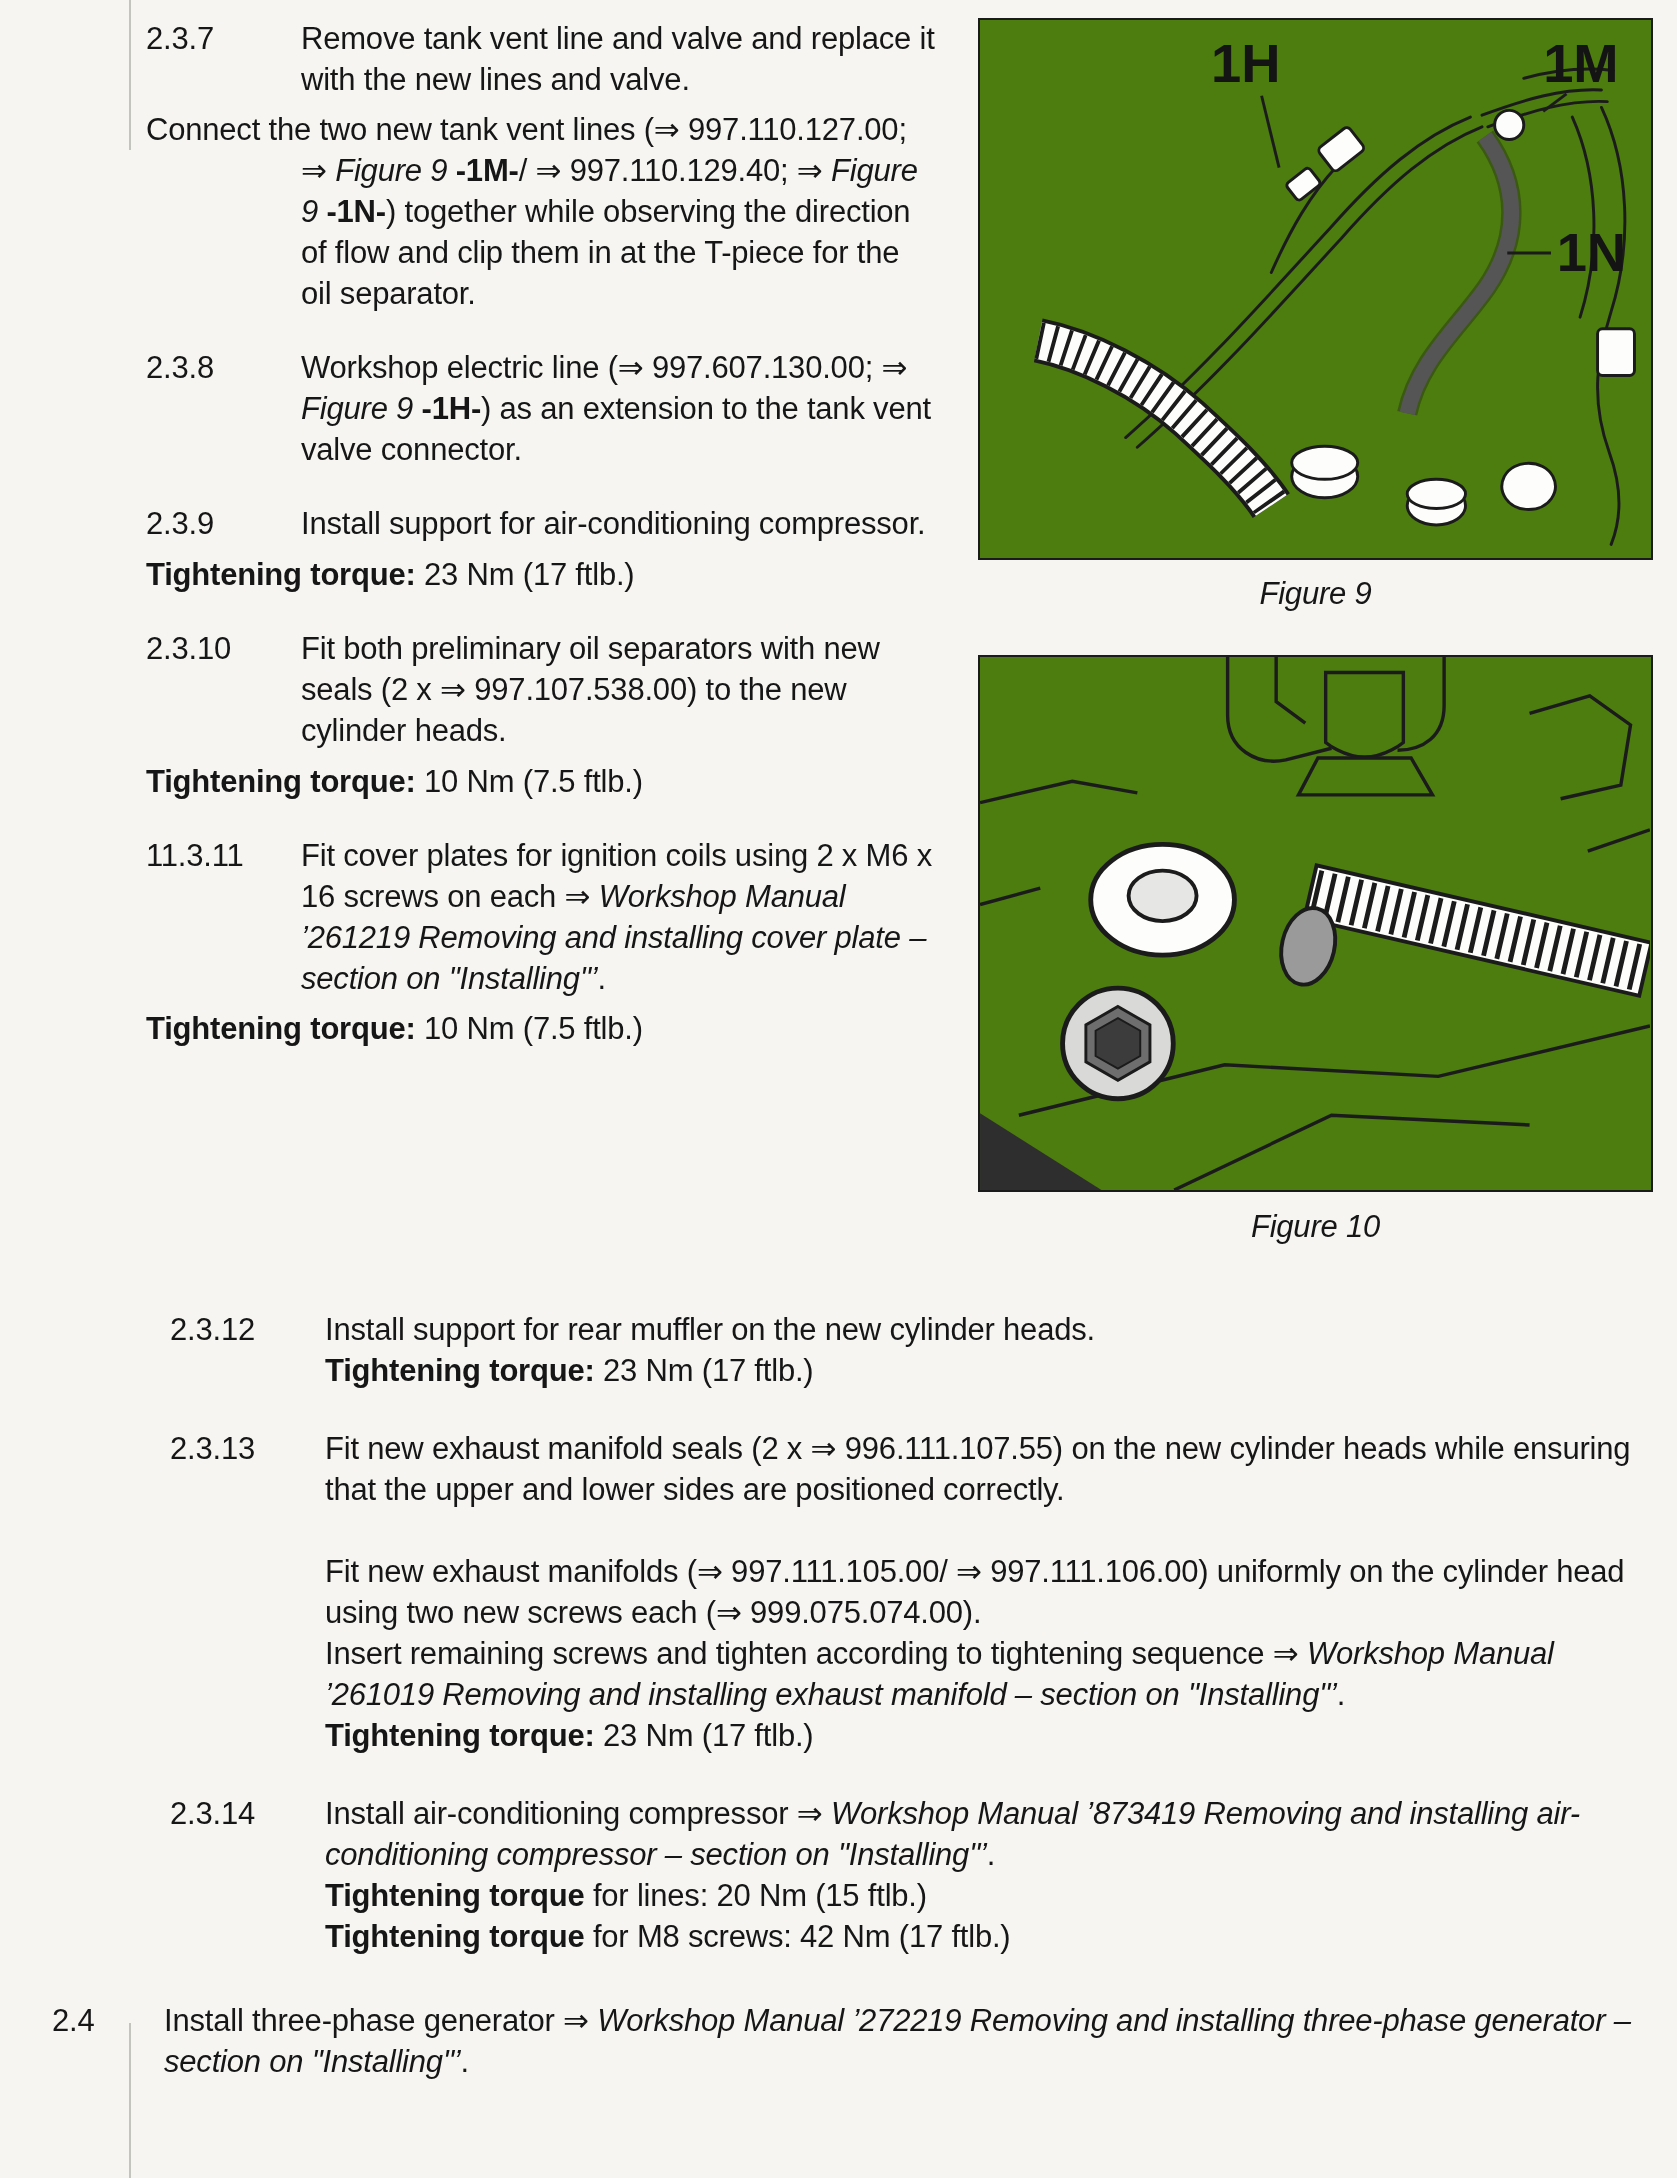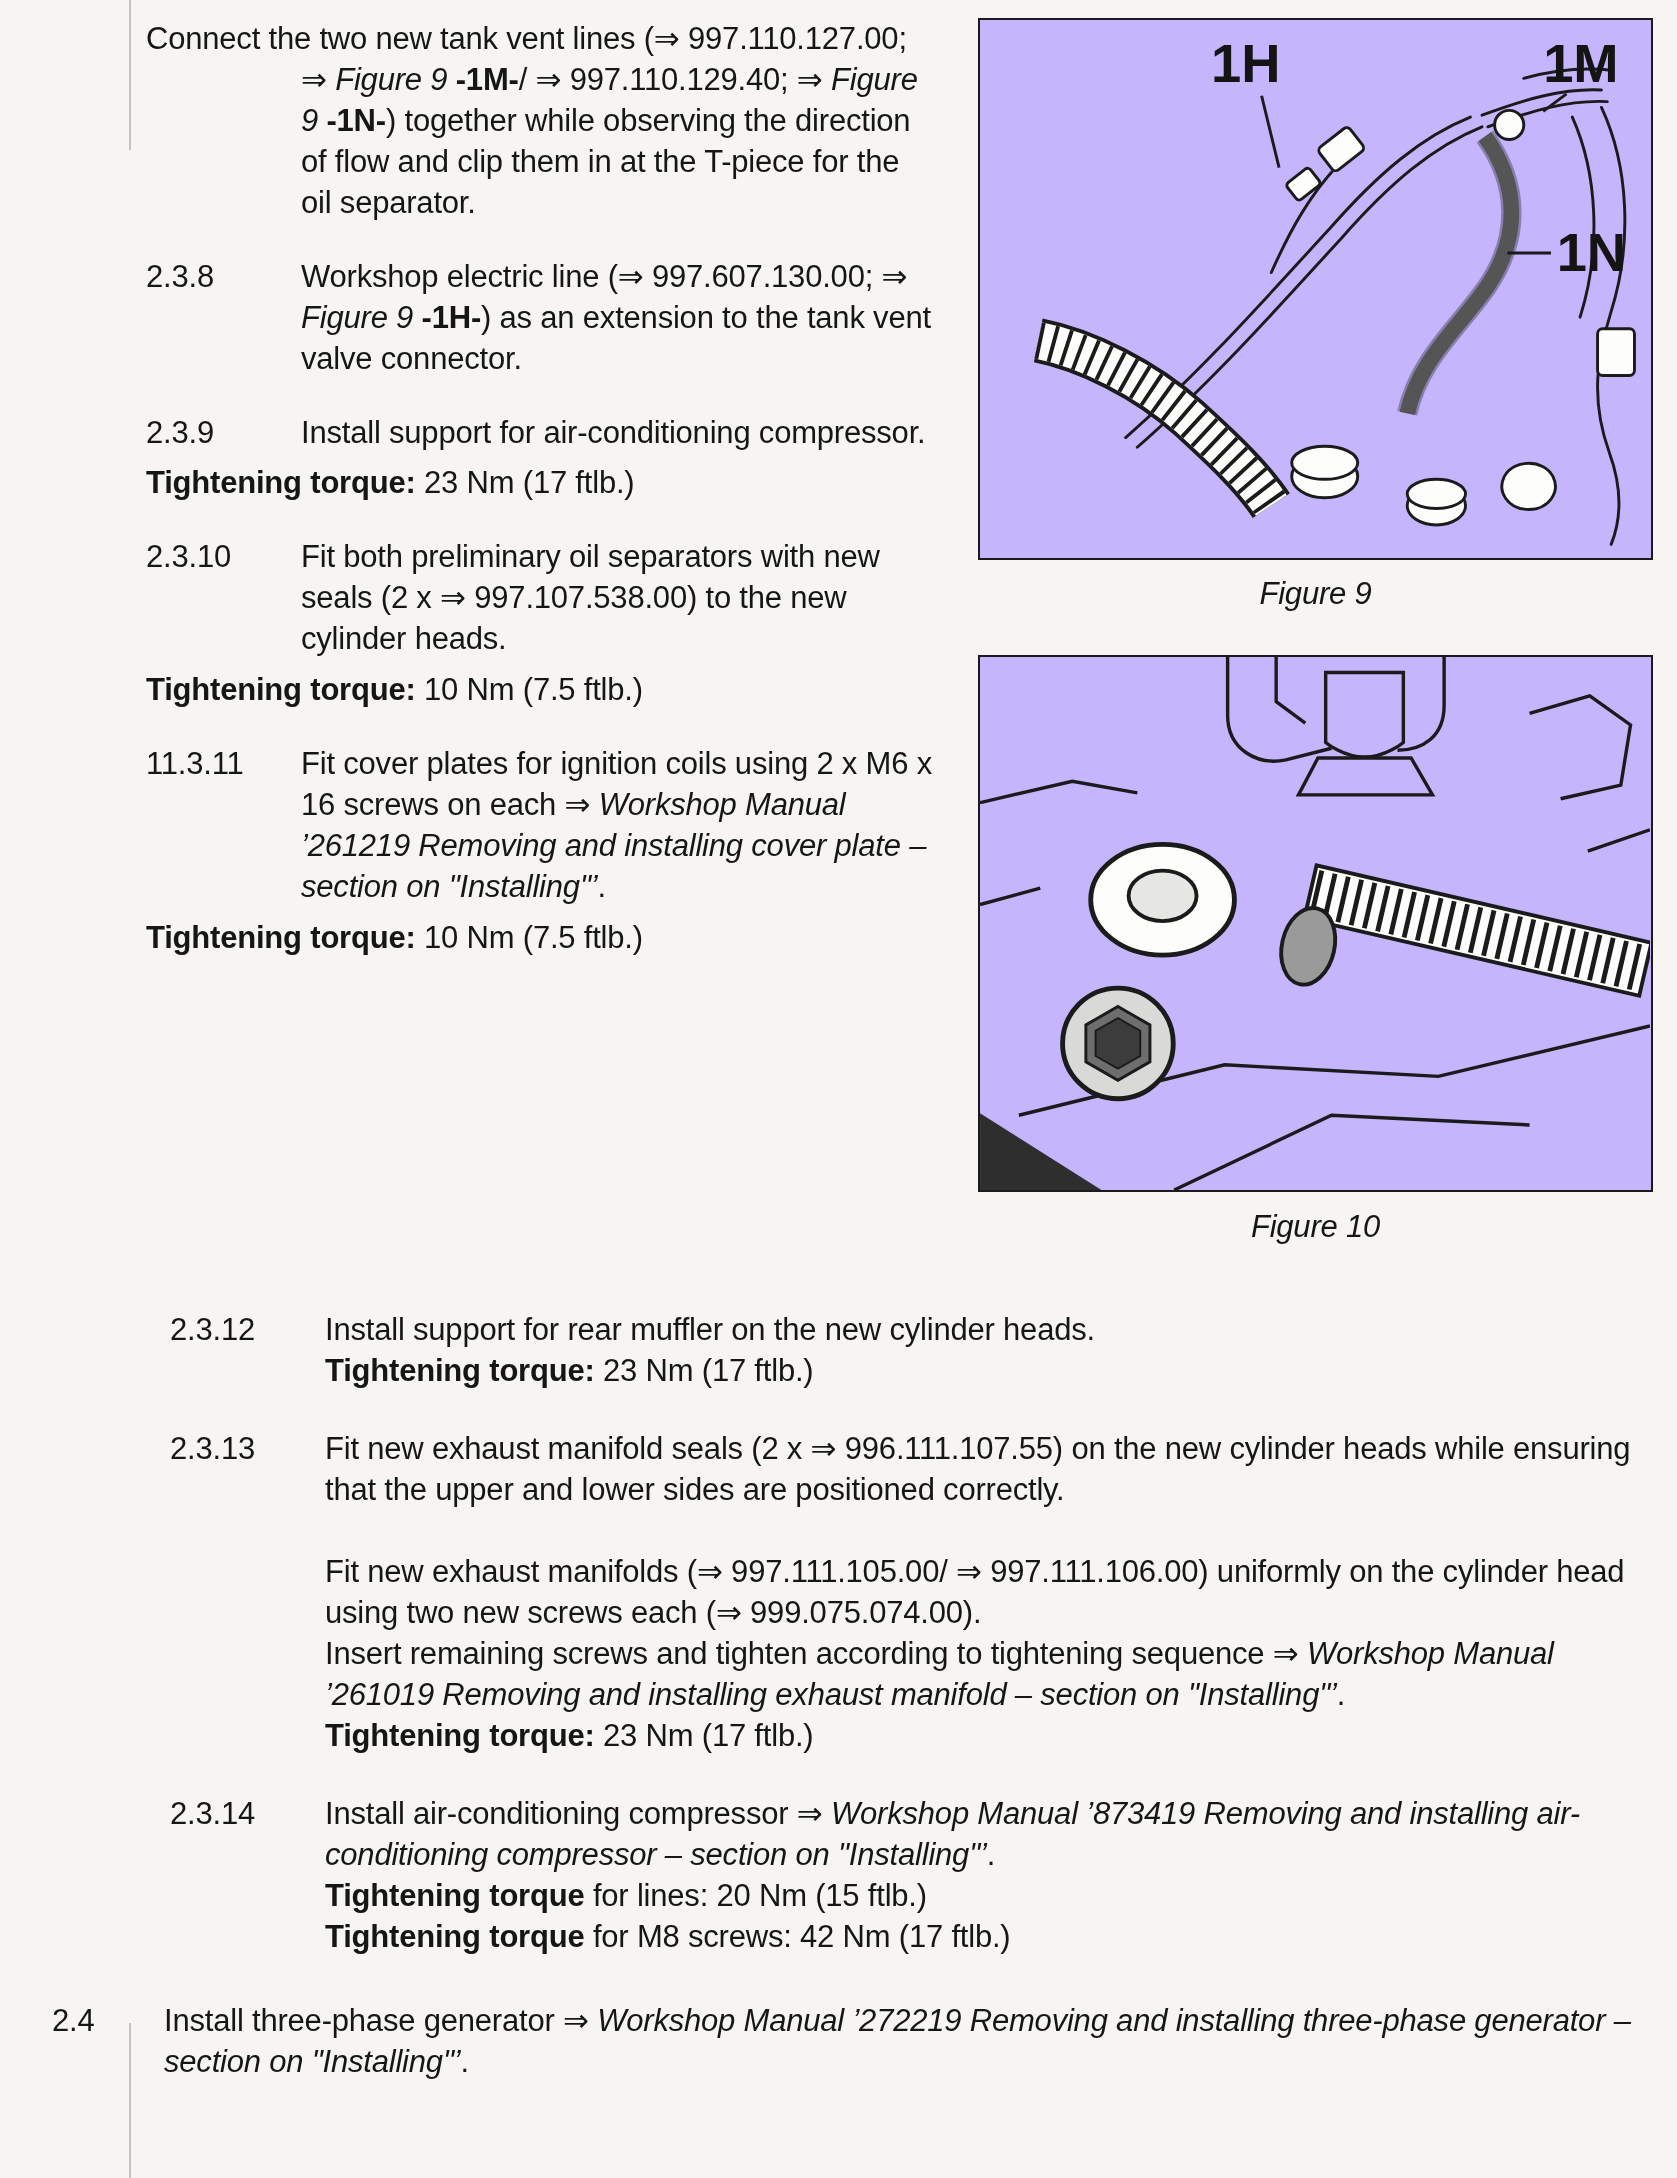--- a/index.html
+++ b/index.html
@@ -22,21 +22,21 @@
   .step { display:grid; grid-template-columns:155px 1fr; margin-bottom:33px; }
   .step.tight { margin-bottom:9.7px; }
   .body p { margin:0; }
   .hang { padding-left:155px; text-indent:-155px; margin-bottom:33px; }
   .torque-left { margin:0 0 33px 0; }
   .torque-in { margin:0; }
   b { font-weight:bold; }
   i { font-style:italic; }
   .gap { height:41px; }
 
-  .fig-box { border:2.9px solid #1b1b1b; background:#c4b5fd; width:675px; }
+  .fig-box { border:2.9px solid #1b1b1b; background:#4d7c0f; width:675px; }
   .fig-box svg { display:block; }
   .fig-caption { text-align:center; font-style:italic; margin:13.6px 0 41px 0; }
   .figlabel { font-family:"Liberation Sans","DejaVu Sans",sans-serif; font-weight:700; font-size:56px; fill:#141414; }
 
   .bottom { padding-left:146px; padding-right:37px; margin-top:21.3px; }
   .bottom .step { margin-bottom:37px;margin-left:24px; }
 
   .step24 { display:grid; grid-template-columns:112px 1fr; padding-left:52px; padding-right:37px; margin-top:43px; }
 </style>
 </head>
@@ -44,20 +44,26 @@
 
 <div class="page">
 
   <div class="edge-mark edge-top"></div>
   <div class="edge-mark edge-bottom"></div>
 
   <div class="top">
 
     <div class="text-col">
 
+      <div class="step tight">
+        <div class="num">2.3.7</div>
+        <div class="body">
+          <p><span>Remove tank vent line and valve and replace it with the new lines and valve.</span></p>
+        </div>
+      </div>
 
       <p class="hang"><span>Connect the two new tank vent lines (⇒ 997.110.127.00; ⇒ </span><i>Figure 9</i><b> -1M-</b><span>/ ⇒ 997.110.129.40; ⇒ </span><i>Figure 9</i><b> -1N-</b><span>) together while observing the direction of flow and clip them in at the T-piece for the oil separator.</span></p>
 
       <div class="step">
         <div class="num">2.3.8</div>
         <div class="body">
           <p><span>Workshop electric line (⇒ 997.607.130.00; ⇒ </span><i>Figure 9</i><b> -1H-</b><span>) as an extension to the tank vent valve connector.</span></p>
         </div>
       </div>
 

